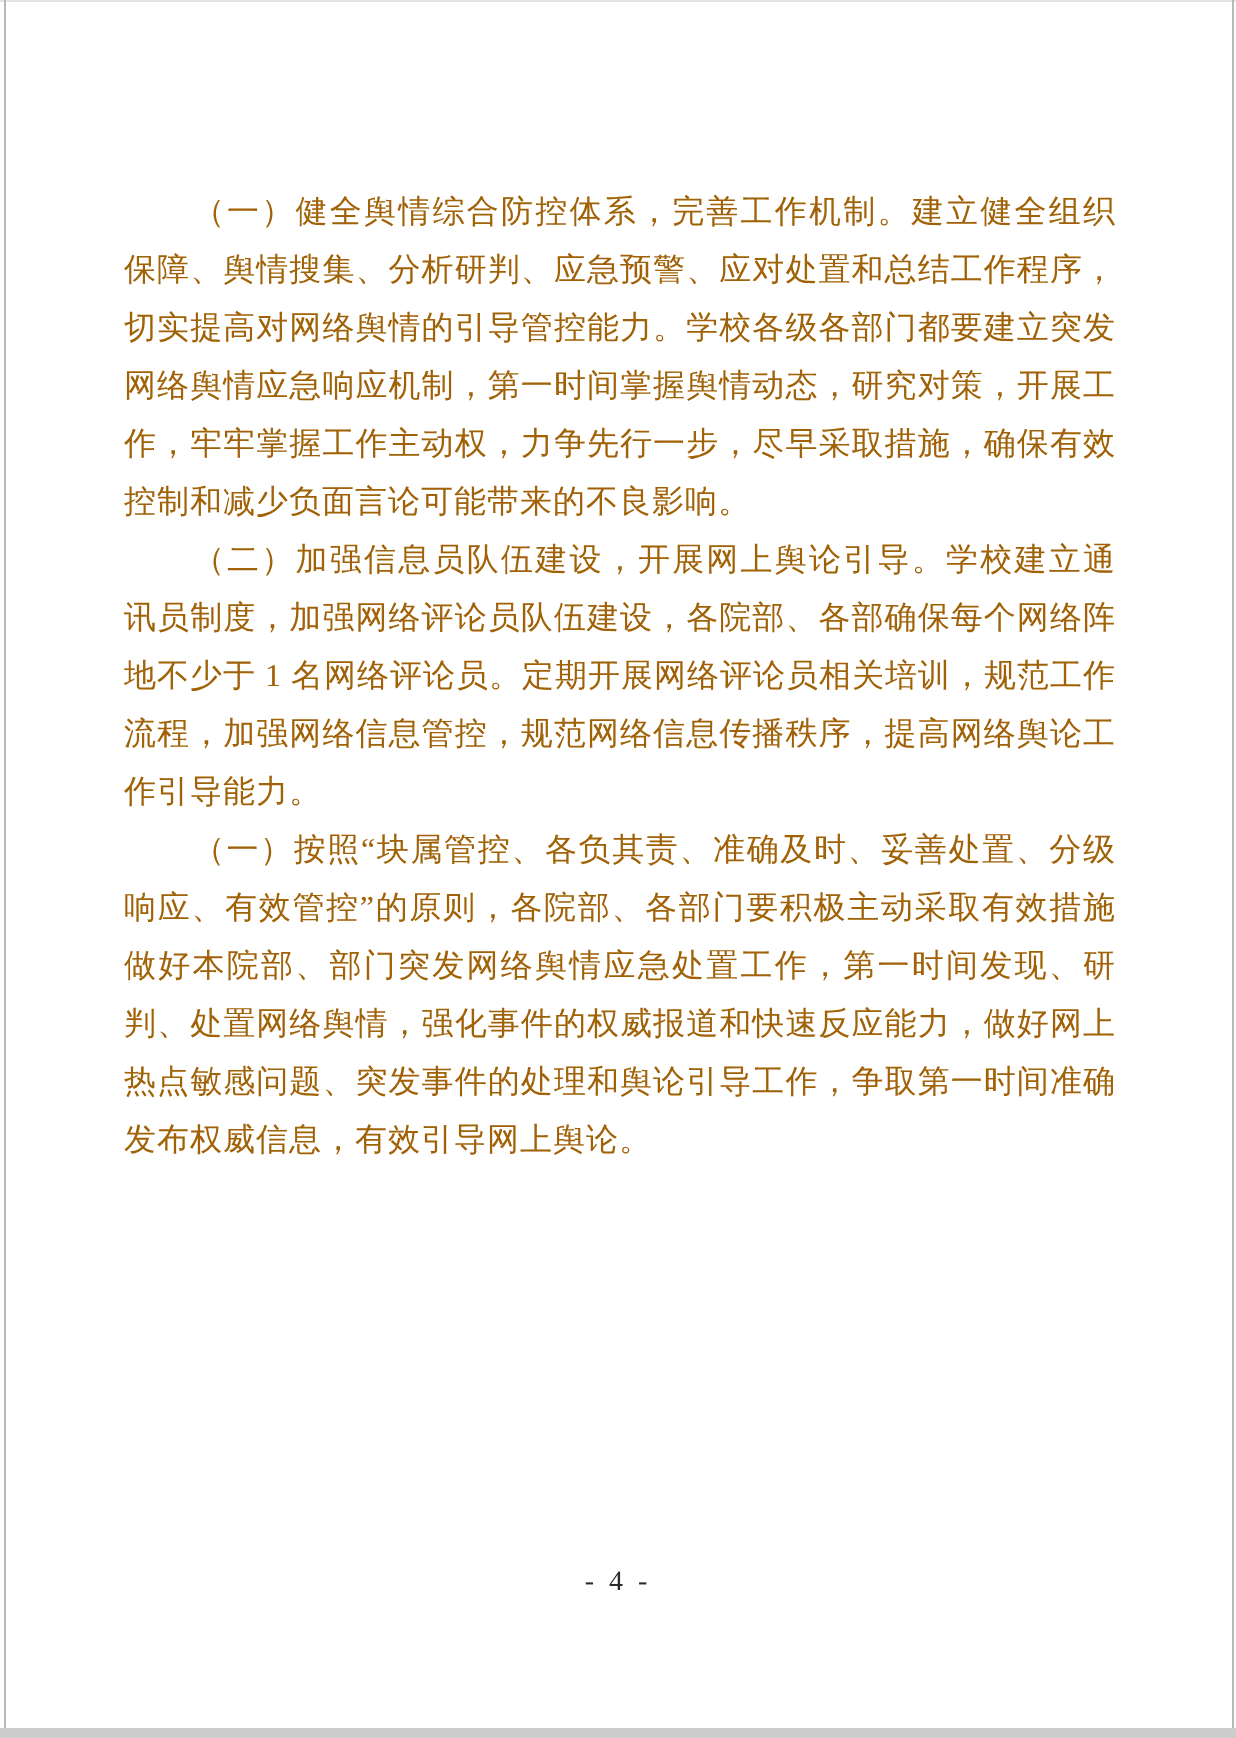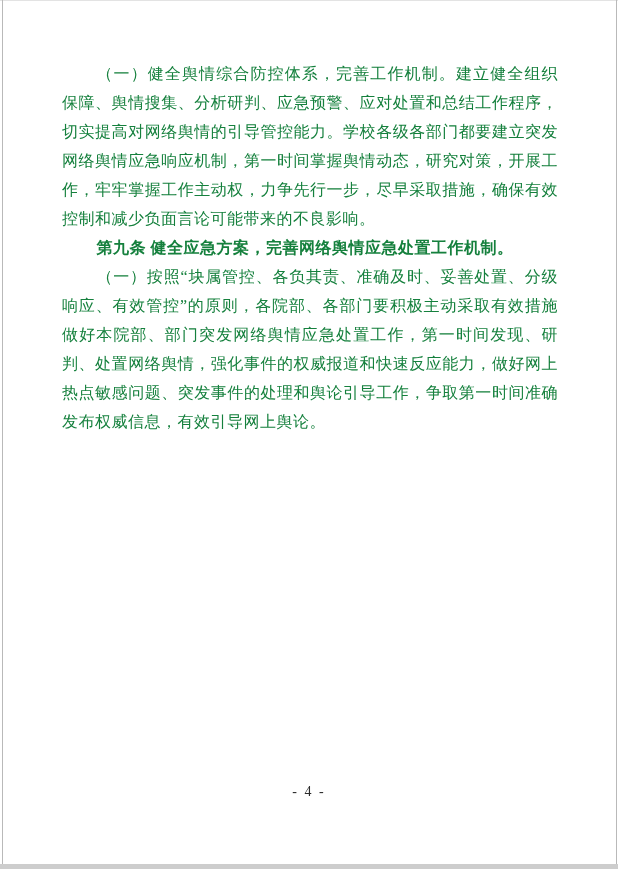--- a/index.html
+++ b/index.html
@@ -44,28 +44,28 @@
     position: absolute;
     left: 0;
     right: 0;
     bottom: 0;
     height: 5px;
     background: #cdcdcd;
   }
   .content {
     position: absolute;
     left: 62px;
-    top: 59px;
+    top: 92px;
     width: 496px;
     font-size: 16px;
     line-height: 29px;
     letter-spacing: 0.5px;
     text-align: justify;
     text-justify: inter-ideograph;
-    color: #15803d;
+    color: #a16207;
     font-family: Liberation Serif, serif;
   }
   .content p {
     margin: 0;
     padding: 0;
     text-indent: 2.15em;
   }
   .content p.heading {
     font-weight: bold;
   }
@@ -85,18 +85,18 @@
 <body>
 
 <div class="page">
   <div class="edge-top"></div>
   <div class="edge-left"></div>
   <div class="edge-right"></div>
   <div class="edge-bottom"></div>
 
   <div class="content">
     <p>（一）健全舆情综合防控体系，完善工作机制。建立健全组织保障、舆情搜集、分析研判、应急预警、应对处置和总结工作程序，切实提高对网络舆情的引导管控能力。学校各级各部门都要建立突发网络舆情应急响应机制，第一时间掌握舆情动态，研究对策，开展工作，牢牢掌握工作主动权，力争先行一步，尽早采取措施，确保有效控制和减少负面言论可能带来的不良影响。</p>
-    <p class="heading">第九条 健全应急方案，完善网络舆情应急处置工作机制。</p>
+    <p>（二）加强信息员队伍建设，开展网上舆论引导。学校建立通讯员制度，加强网络评论员队伍建设，各院部、各部确保每个网络阵地不少于 1 名网络评论员。定期开展网络评论员相关培训，规范工作流程，加强网络信息管控，规范网络信息传播秩序，提高网络舆论工作引导能力。</p>
     <p>（一）按照“块属管控、各负其责、准确及时、妥善处置、分级响应、有效管控”的原则，各院部、各部门要积极主动采取有效措施做好本院部、部门突发网络舆情应急处置工作，第一时间发现、研判、处置网络舆情，强化事件的权威报道和快速反应能力，做好网上热点敏感问题、突发事件的处理和舆论引导工作，争取第一时间准确发布权威信息，有效引导网上舆论。</p>
   </div>
 
   <div class="footer">- 4 -</div>
 </div>
 
 </body></html>

